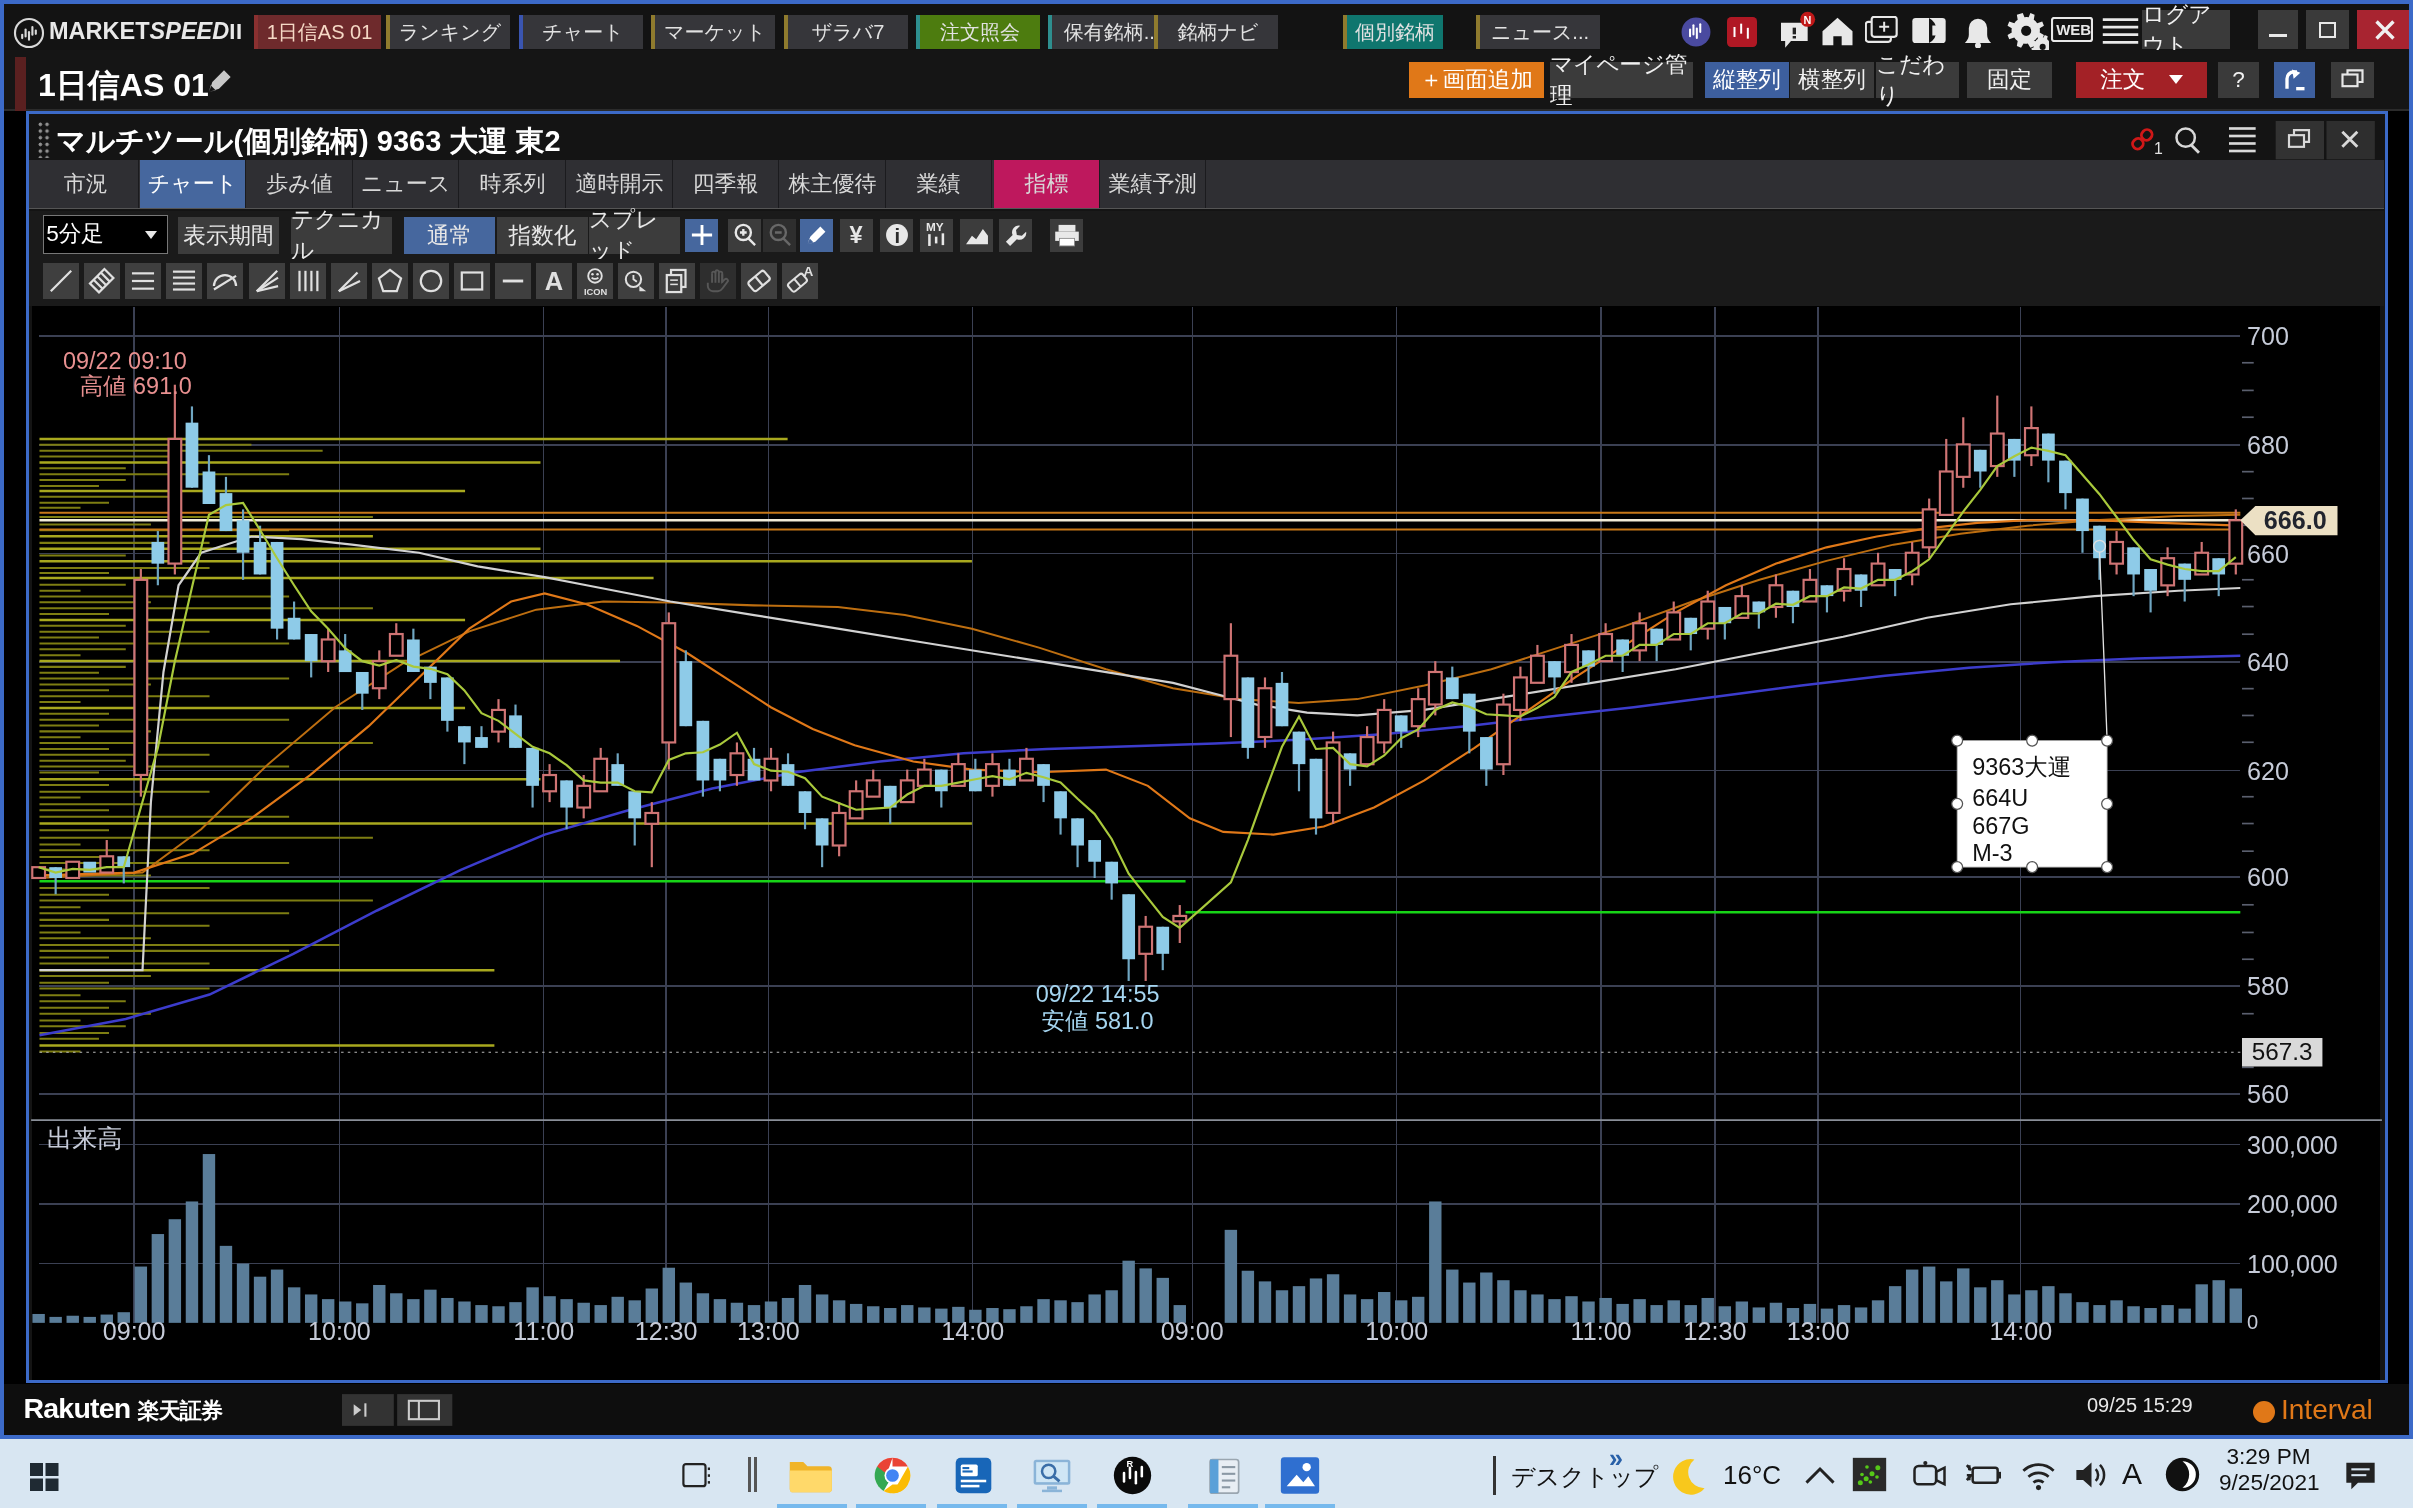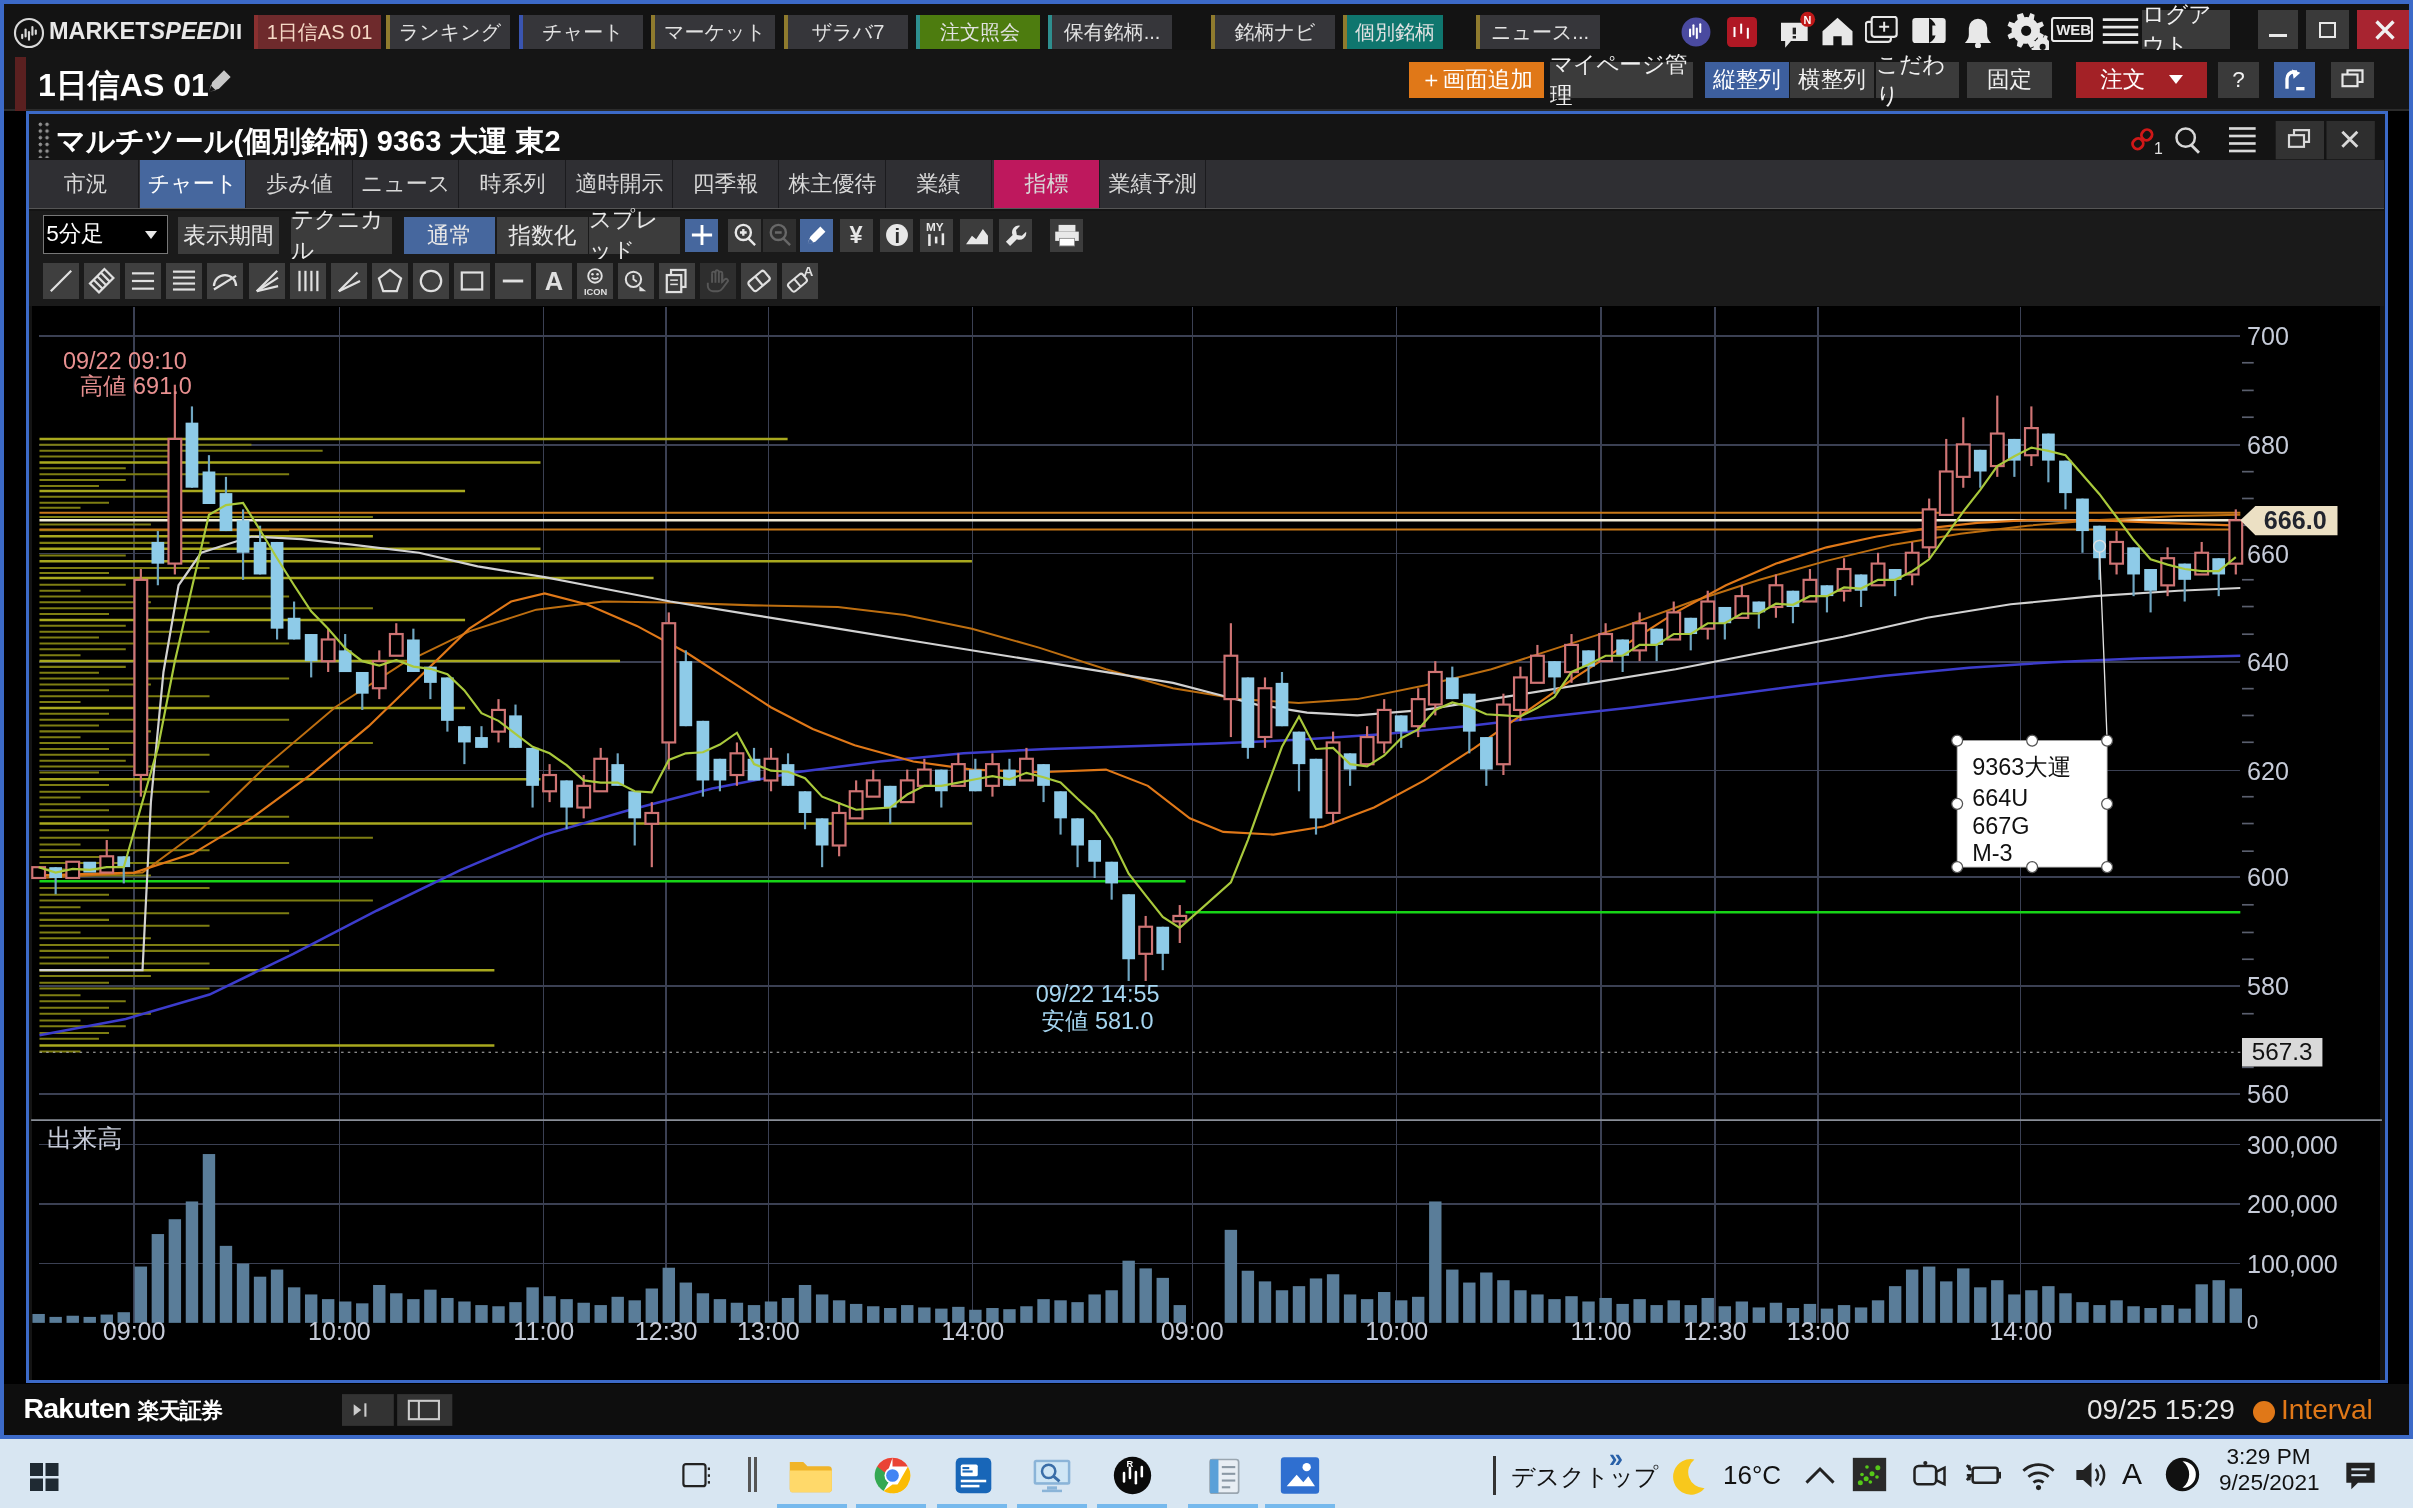--- a/index.html
+++ b/index.html
@@ -17,21 +17,21 @@
 <body>
 <div class="abs" style="left:0;top:0;width:2413px;height:1439px;background:#000"></div>
 <div class="abs" style="left:0;top:4.2px;width:2413px;height:46px;background:#131313">
     <div class="tb1tab" style="left:254px;width:127px;background:#6e2a2c;color:#f5d8c5;border-left-color:#8a3030">1日信AS 01</div>
     <div class="tb1tab" style="left:386px;width:124px;background:#36363a;color:#e2e2e2;border-left-color:#8f7b2e">ランキング</div>
     <div class="tb1tab" style="left:519px;width:124px;background:#36363a;color:#e2e2e2;border-left-color:#3a55b0">チャート</div>
     <div class="tb1tab" style="left:651px;width:124px;background:#36363a;color:#e2e2e2;border-left-color:#8f7b2e">マーケット</div>
     <div class="tb1tab" style="left:784px;width:124px;background:#36363a;color:#e2e2e2;border-left-color:#8f7b2e">ザラバ7</div>
     <div class="tb1tab" style="left:916px;width:124px;background:#4d7c0f;color:#e2e2e2;border-left-color:#2e8f8f">注文照会</div>
     <div class="tb1tab" style="left:1048px;width:124px;background:#36363a;color:#e2e2e2;border-left-color:#2e8f8f">保有銘柄...</div>
-    <div class="tb1tab" style="left:1211px;width:124px;background:#36363a;color:#e2e2e2;border-left-color:#8f7b2e">銘柄ナビ</div>
+    <div class="tb1tab" style="left:1154px;width:124px;background:#36363a;color:#e2e2e2;border-left-color:#8f7b2e">銘柄ナビ</div>
     <div class="tb1tab" style="left:1343px;width:100px;background:#0f766e;color:#e2e2e2;border-left-color:#8f7b2e">個別銘柄</div>
     <div class="tb1tab" style="left:1476px;width:124px;background:#36363a;color:#e2e2e2;border-left-color:#8f7b2e">ニュース...</div>
     <svg class="abs" style="left:11.7px;top:11.7px" width="34" height="34" viewBox="0 0 40 40">
 <circle cx="20" cy="20" r="16.5" fill="none" stroke="#d8d8d8" stroke-width="2.5"></circle>
 <g stroke="#d8d8d8" stroke-width="2.5" stroke-linecap="round">
 <line x1="12" y1="22" x2="12" y2="26"></line>
         <line x1="16" y1="16" x2="16" y2="24"></line>
         <line x1="20" y1="19" x2="20" y2="28"></line>
         <line x1="24" y1="13" x2="24" y2="22"></line>
         <line x1="28" y1="17" x2="28" y2="21"></line>
@@ -983,21 +983,21 @@
 <div class="abs" style="left:0;top:1384px;width:2413px;height:52px;background:#0e0e0e">
     <div class="abs" style="left:23.5px;top:8.4px;font-size:28.5px;font-weight:700;color:#fff;letter-spacing:-0.8px">Rakuten <span style="font-size:22px;font-weight:700">楽天証券</span></div>
     <svg class="abs" style="left:342px;top:10px" width="117" height="32" viewBox="0 0 140 38">
 <rect x="0" y="0" width="62" height="38" fill="#333"></rect>
       <path d="M14 12 l9 7 -9 7z" fill="#ccc"></path>
       <line x1="28" y1="11" x2="28" y2="27" stroke="#ccc" stroke-width="2.5"></line>
 <rect x="66" y="0" width="66" height="38" fill="#333"></rect>
       <rect x="80" y="8" width="36" height="22" fill="none" stroke="#ccc" stroke-width="2.5"></rect>
       <line x1="92" y1="8" x2="92" y2="30" stroke="#ccc" stroke-width="2.5"></line>
 </svg>
-    <div class="abs" style="left:2087px;top:10px;font-size:28px;color:#e8e8e8">09/25 15:29</div>
+    <div class="abs" style="left:2087px;top:10px;font-size:20px;color:#e8e8e8">09/25 15:29</div>
     <div class="abs" style="left:2253px;top:17px;width:22px;height:22px;border-radius:50%;background:#e07818"></div>
     <div class="abs" style="left:2281px;top:10px;font-size:28px;color:#e07818">Interval</div>
   </div>
 <div class="abs" style="left:0;top:1439px;width:2413px;height:70px;background:#d8e6f2">
     <svg class="abs" style="left:30px;top:23.5px" width="28.5" height="28.5" viewBox="0 0 34 34">
       <g fill="#1f2a33">
         <rect x="0" y="0" width="15.5" height="15.5"></rect>
         <rect x="18.5" y="0" width="15.5" height="15.5"></rect>
         <rect x="0" y="18.5" width="15.5" height="15.5"></rect>
         <rect x="18.5" y="18.5" width="15.5" height="15.5"></rect>

